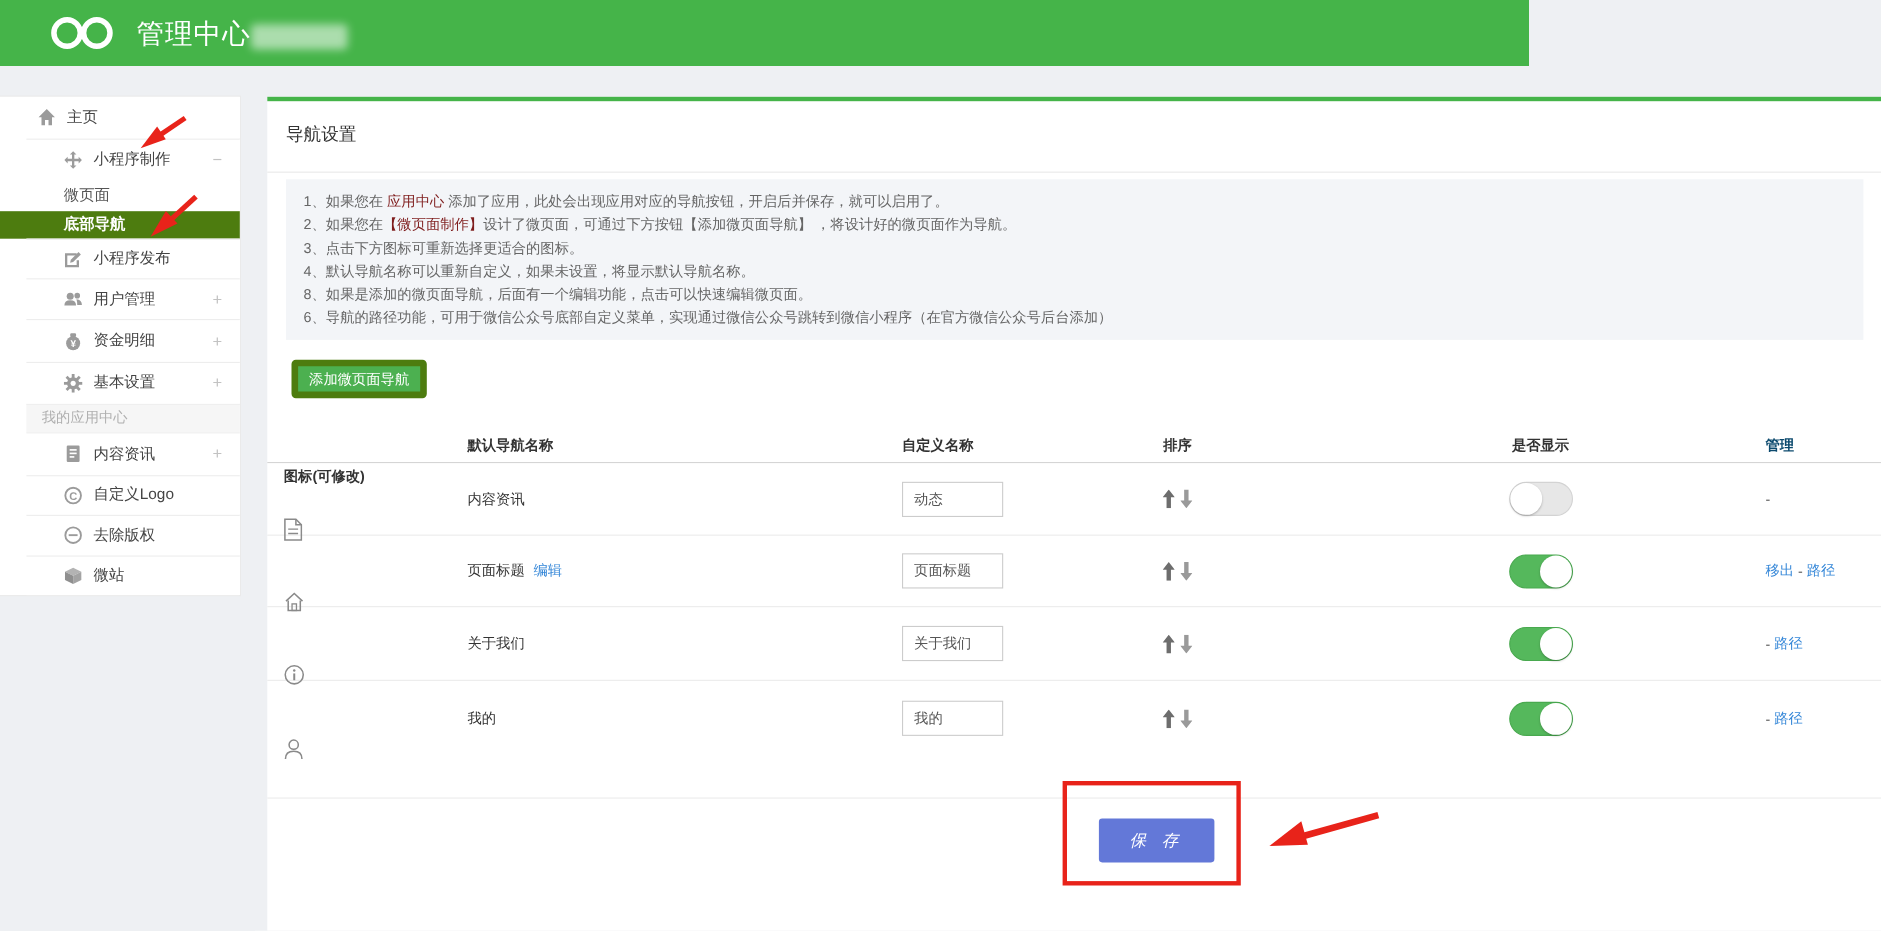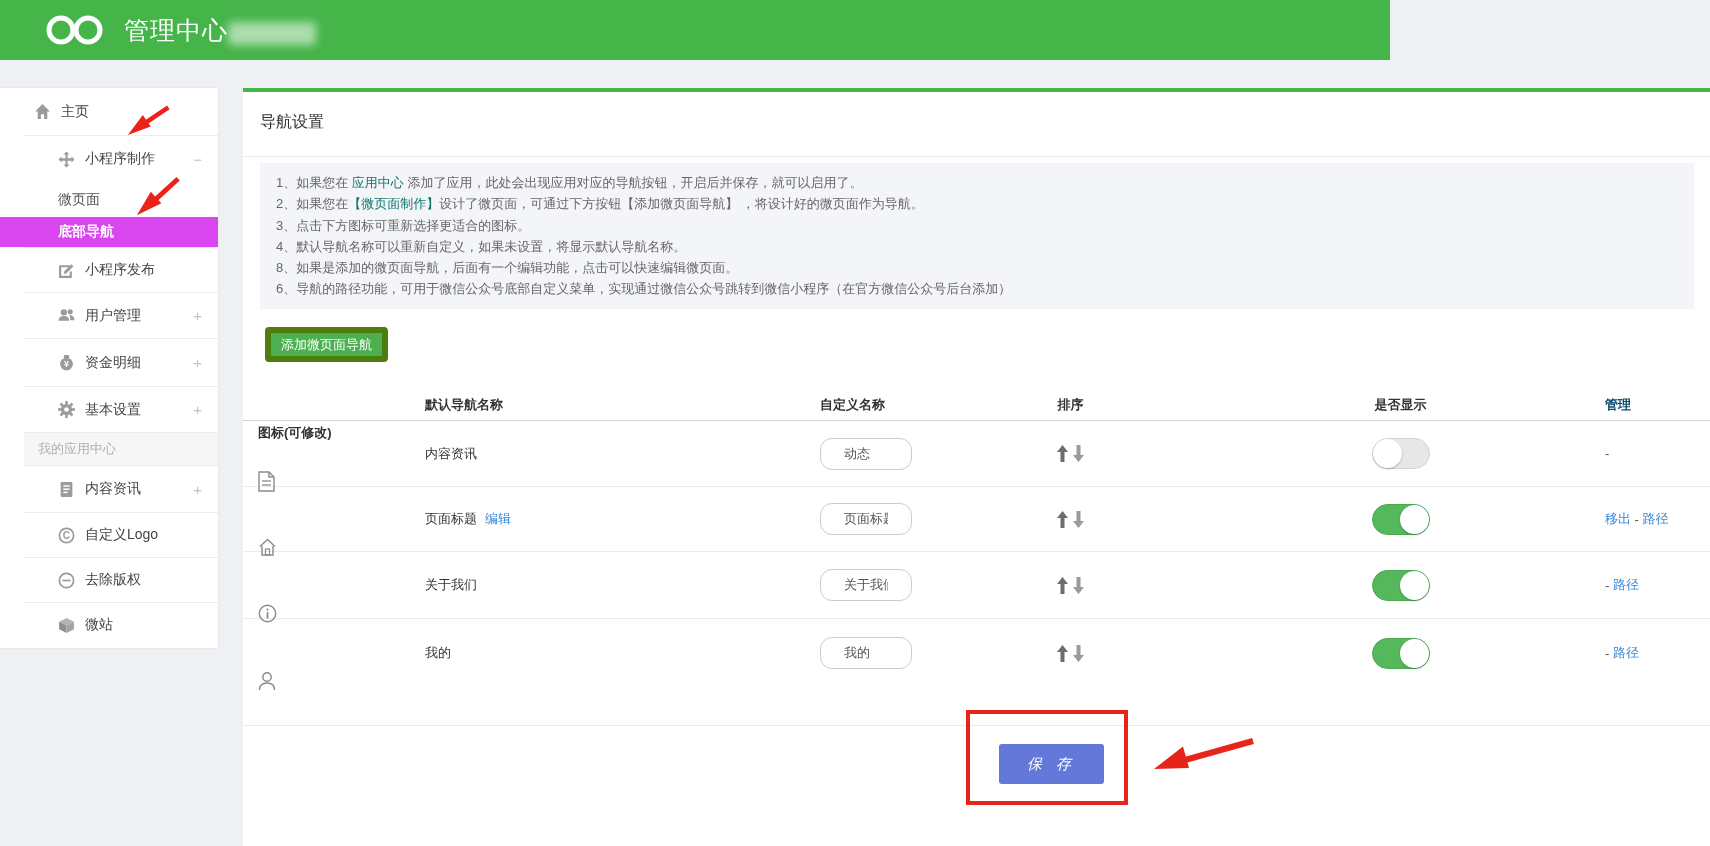--- a/index.html
+++ b/index.html
@@ -8,42 +8,42 @@
 
   
   .topbar { position:absolute; left:0; top:0; width:1390px; height:60px; background:#45b449; }
   .brand-wrap { position:absolute; left:44px; top:0; height:60px; display:flex; align-items:center; }
   .brand-logo { width:66px; height:32px; margin-right:14px; }
   .brand-title { color:#fff; font-size:25px; letter-spacing:1px; }
   .redact { position:absolute; left:228px; top:22px; width:88px; height:23px;
     background:rgba(255,255,255,.55); border-radius:4px; filter:blur(4px); }
 
   
-  .sidebar { position:absolute; left:0; top:88px; width:218px; height:560px;
+  .sidebar { position:absolute; left:0; top:88px; width:218px; height:453px;
     background:#fff; display:flex; flex-direction:column; box-shadow:0 0 0 1px #e9e9e9; }
   .sb-item { display:flex; align-items:center; padding-left:34px; position:relative;
     font-size:14px; color:#444; cursor:pointer; background:#fff; }
   .sb-item .lbl { margin-left:10px; }
   .bt { border-top:1px solid #ededed;margin-left:24px; }
   .sb-sub { padding-left:58px; font-size:14px; color:#555; }
-  .sb-sub.active { background:#d946ef; color:#fff; font-weight:bold; }
+  .sb-sub.active { background:#4d7c0f; color:#fff; font-weight:bold; }
   .sb-exp { position:absolute; right:16px; color:#c2c2c2; font-size:15px; }
   .sb-section { background:#f6f6f6; color:#b0b0b0; font-size:13px; display:flex;
     align-items:center; padding-left:14px; }
   .sb-ico { width:17px; height:17px; flex:0 0 17px; }
 
   
   .content { position:absolute; left:243px; top:88px; width:1467px; height:758px;
     background:#fff; border-top:4px solid #45b449; }
   .page-title { position:absolute; left:17px; top:20px; font-size:16px; color:#333; }
   .title-sep { position:absolute; left:0; top:64px; width:1467px; height:1px; background:#e8e8e8; }
   .tips { position:absolute; left:17px; top:71px; width:1434px; height:146px;
     background:#f3f5f8; padding:9px 16px; }
   .tip-line { font-size:13px; color:#666; line-height:21.3px; white-space:nowrap; }
-  .tip-link { color:#0f766e; cursor:pointer; text-decoration:none; }
+  .tip-link { color:#7f1d1d; cursor:pointer; text-decoration:none; }
 
   .btn-add { position:absolute; left:22px; top:235px; width:123px; height:35px;
     background:#4cb050; border:6px solid #4d7c0f; border-radius:4px; color:#fff;
     font-size:13px; cursor:pointer; font-family:inherit; }
 
   
   .thead { position:absolute; left:0; top:297px; width:1467px; height:32px;
     border-bottom:1px solid #d5d5d5; font-size:13px; font-weight:bold; color:#333; }
   .trow  { position:absolute; left:0; width:1467px; border-bottom:1px solid #ebebeb; }
   .r0 { top:329px; height:66px; } .r1 { top:395px; height:65px; }
@@ -53,22 +53,22 @@
   .c-icon   { left:15px;margin-top:28px; }
   .c-name   { left:182px; font-size:13px; color:#333; }
   .c-custom { left:577px; }
   .c-sort   { left:800px; width:55px; justify-content:center; gap:5px; }
   .c-show   { left:1085px; width:145px; justify-content:center; }
   .c-manage { left:1362px; font-size:13px; color:#555; }
   .thead .cell { height:32px; }
   .edit-link { color:#3587d8; font-size:13px; margin-left:8px; text-decoration:none; cursor:pointer; }
   .mlink { color:#3587d8; text-decoration:none; cursor:pointer; }
   .msep { white-space:pre; color:#555; }
-  .cust-input { width:92px; height:32px; border:1px solid #ccc; border-radius:12px;
-    padding:0 23px; font-size:13px; color:#555; font-family:inherit; background:#fff; }
+  .cust-input { width:92px; height:32px; border:1px solid #ccc; border-radius:0;
+    padding:0 10px; font-size:13px; color:#555; font-family:inherit; background:#fff; }
   .sort-btn { cursor:pointer; display:flex; }
 
   
   .toggle { width:58px; height:31px; border-radius:16px; position:relative; cursor:pointer; }
   .toggle.on  { background:#55b85c; border:1px solid #49a94f; }
   .toggle.off { background:#e7e7e7; border:1px solid #d3d3d3; }
   .knob { position:absolute; top:0px; width:29px; height:29px; border-radius:50%;
     background:#fff; box-shadow:0 1px 2px rgba(0,0,0,.25); }
   .toggle.on  .knob { right:0; }
   .toggle.off .knob { left:0; }

